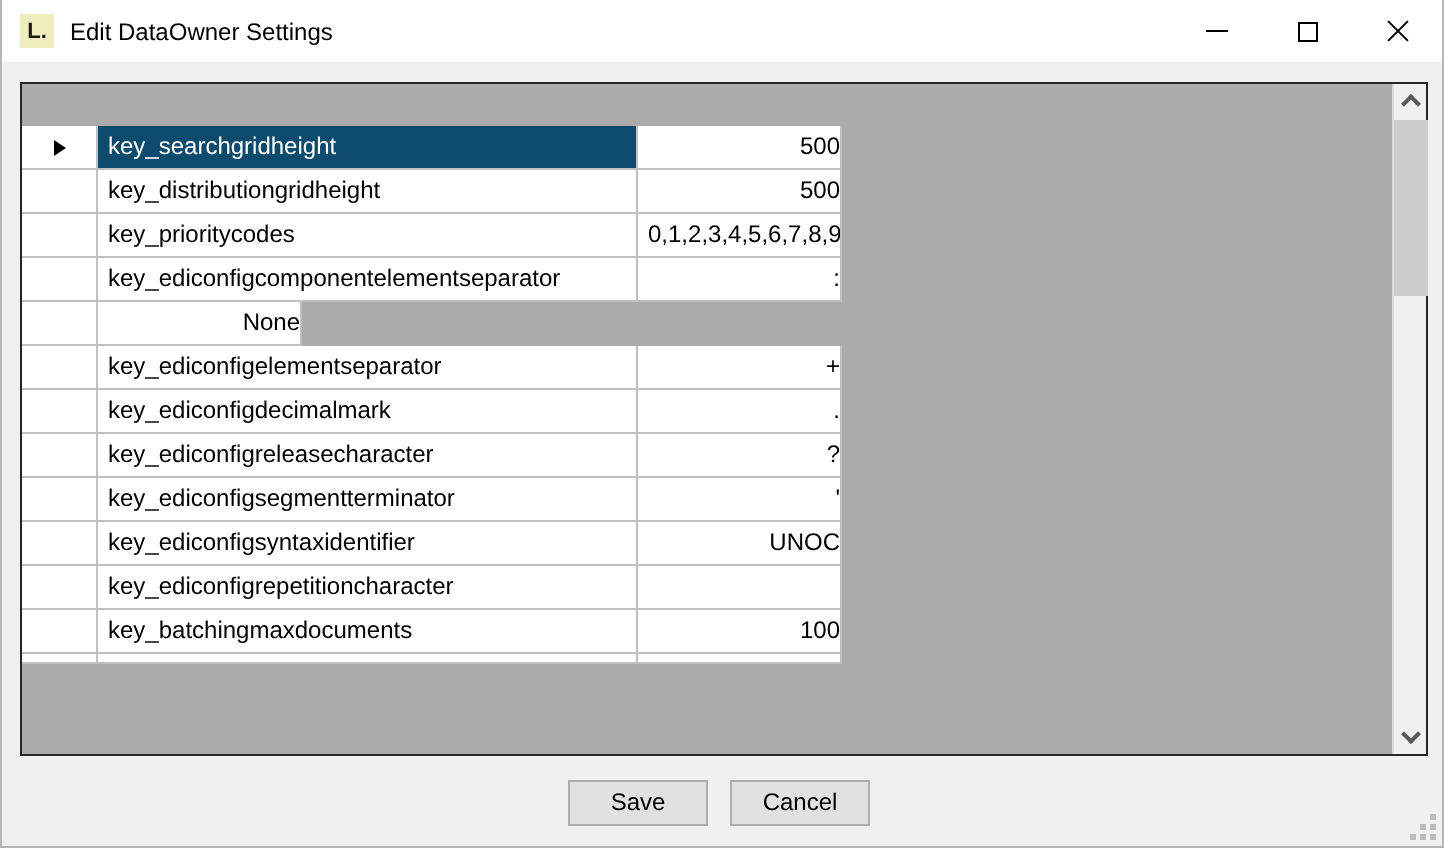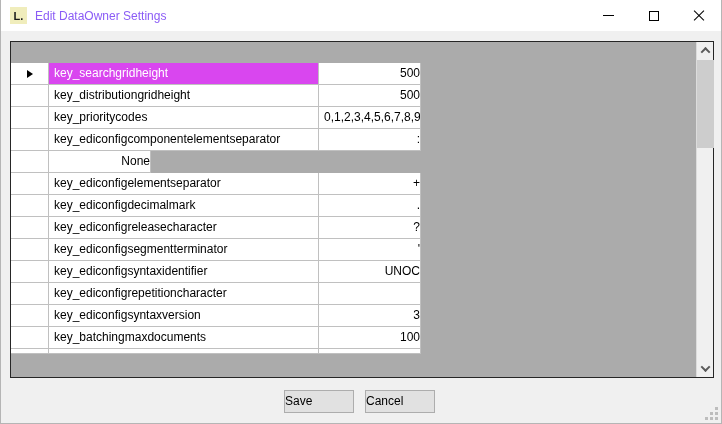--- a/index.html
+++ b/index.html
@@ -29,21 +29,21 @@
     margin-left: 9px;
     background: #f0edbc;
     color: #1a1a1a;
     font-size: 11px; font-weight: bold;
     display: flex; align-items: center; justify-content: center;
     letter-spacing: 0px;
   }
   .title-text {
     margin-left: 8px;
     font-size: 12px;
-    color: #8b5cf6;
+    color: #000000;
   }
   .win-controls {
     margin-left: auto;
     display: flex;
     height: 100%;
   }
   .win-btn {
     width: 45px; height: 100%;
     display: flex; align-items: center; justify-content: center;
   }
@@ -83,21 +83,21 @@
     overflow: hidden;
   }
   .grid-head .cell {
     border-right: 1px solid #a7a7a7;
     border-bottom: 1px solid #a7a7a7;
     margin-top: 44px;
   }
   .rh  { width: 38px; display: flex; align-items: center; justify-content: center; }
   .key { width: 270px; padding-left: 5px; }
   .val { width: 102px; padding-left: 5px; text-align: right; }
-  .row.selected .key { background: #d946ef; color: #ffffff; }
+  .row.selected .key { background: #0c4a6e; color: #ffffff; }
   .arrow {
     width: 0; height: 0; display: none;
     border-left: 6px solid #000;
     border-top: 4px solid transparent;
     border-bottom: 4px solid transparent;
   }
   .row.selected .arrow { display: block; }
 
   
   .scrollbar {
@@ -126,21 +126,21 @@
 
   
   .btn {
     position: absolute;
     top: 390px;
     width: 70px; height: 23px;
     background: #e1e1e1;
     border: 1px solid #adadad;
     font-size: 12px;
     color: #000;
-    text-align: left;
+    text-align: center;
     line-height: 21px;
   }
   .btn-save { left: 283px; }
   .btn-cancel { left: 364px; }
 
   
   .size-grip { position: absolute; right: 3px; bottom: 3px; width: 14px; height: 14px; }
   .size-grip i {
     position: absolute; width: 3px; height: 3px; background: #bdbdbd; display: block;
   }
@@ -231,25 +231,20 @@
     <div class="cell key">key_ediconfigsyntaxidentifier</div>
     <div class="cell val">UNOC</div>
   </div>
           <div class="row">
     <div class="cell rh"></div>
     <div class="cell key">key_ediconfigrepetitioncharacter</div>
     <div class="cell val"></div>
   </div>
           <div class="row">
     <div class="cell rh"></div>
-    <div class="cell key">key_ediconfigsyntaxversion</div>
-    <div class="cell val">3</div>
-  </div>
-          <div class="row">
-    <div class="cell rh"></div>
     <div class="cell key">key_batchingmaxdocuments</div>
     <div class="cell val">100</div>
   </div>
         </div>
       <div class="row sliver">
         <div class="cell rh"></div>
         <div class="cell key"></div>
         <div class="cell val"></div>
       </div>
     </div>

